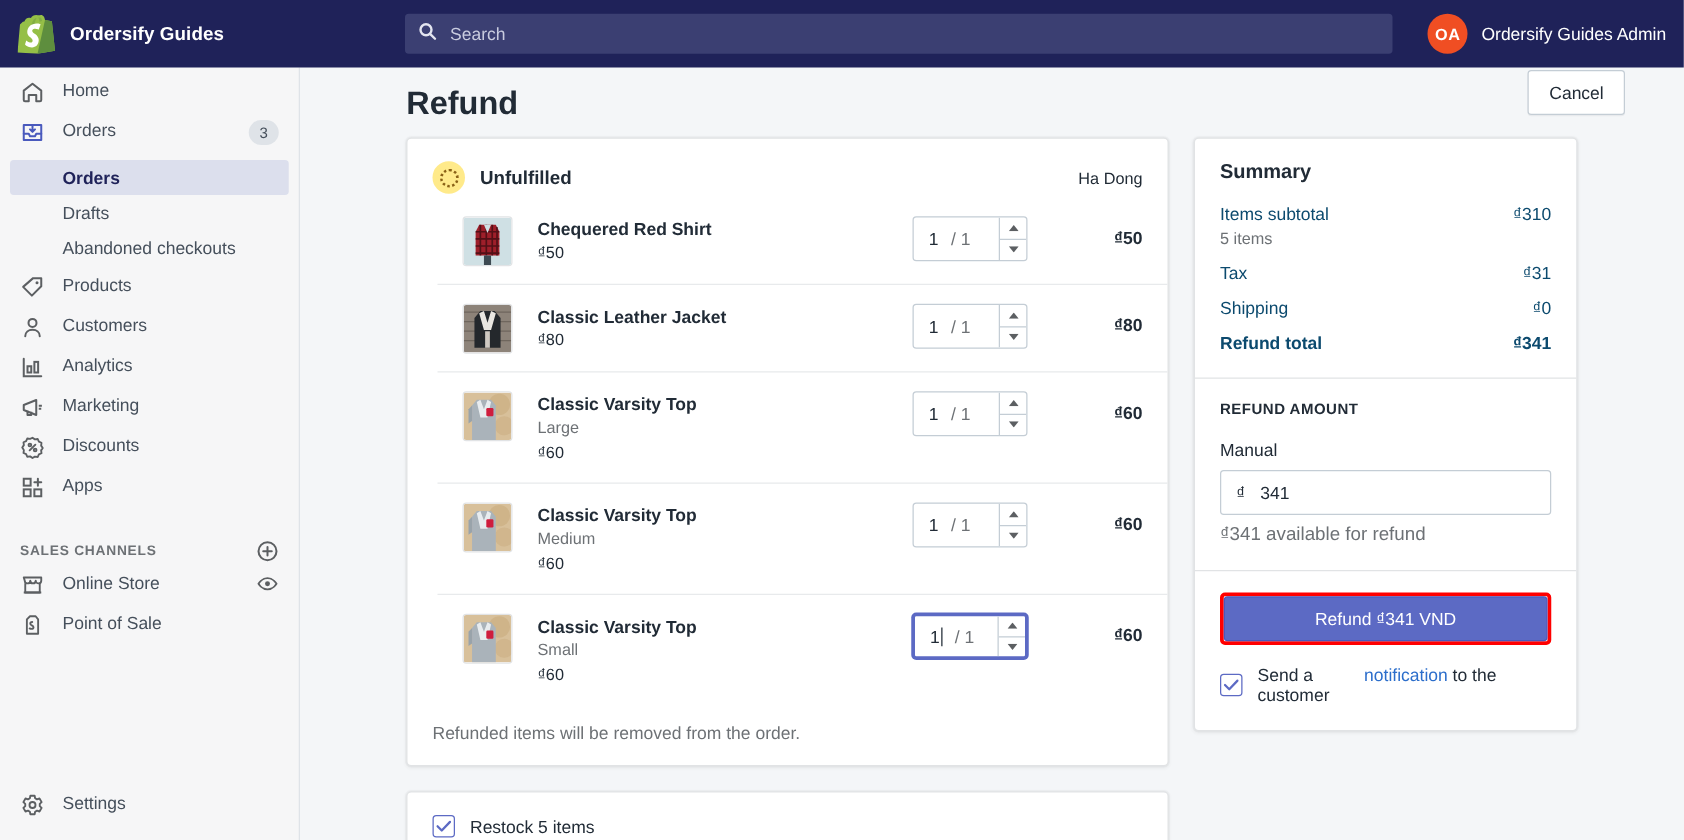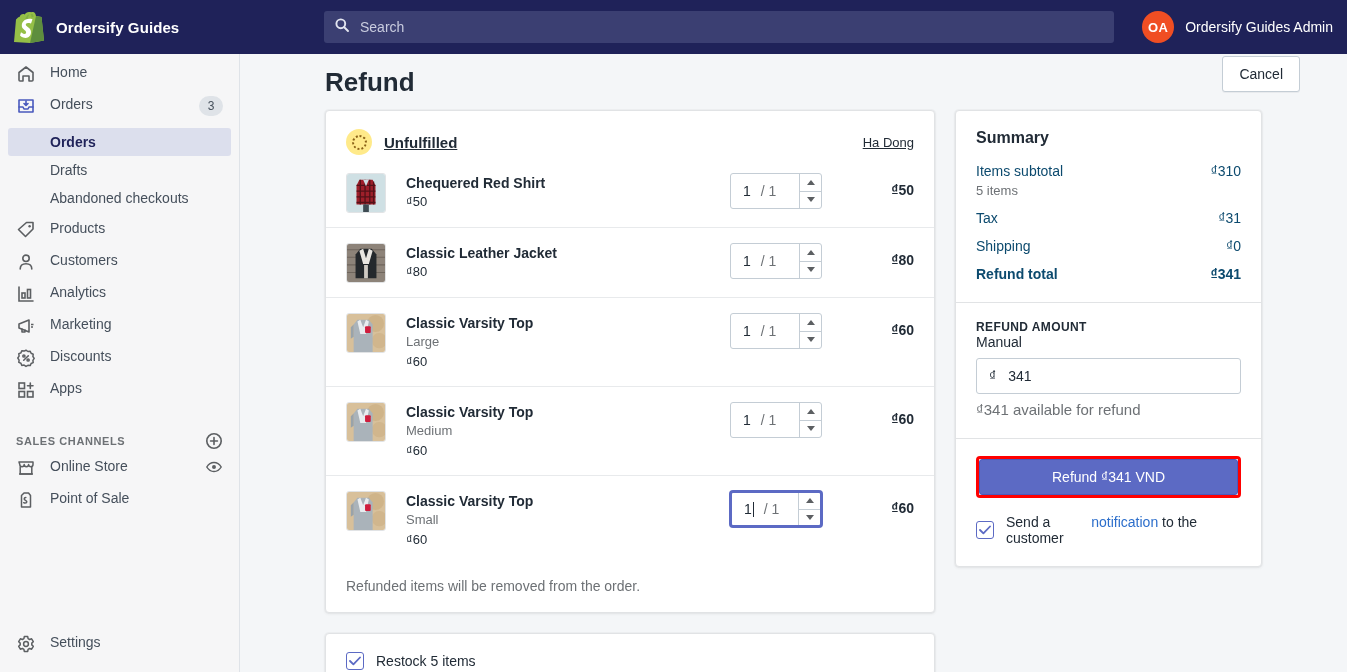--- a/index.html
+++ b/index.html
@@ -125,41 +125,41 @@
     border-radius: 4px;
     box-shadow: 0 0 0 1px rgba(63,63,68,.03), 0 1px 3px rgba(63,63,68,.08);
   }
   .col-left { width: 610px; }
   .col-right { width: 307px; }
 
   
   .fulfill-head {
     display: flex; align-items: center;
     padding: 18px 20px 10px 20px;
-    text-decoration: underline;
   }
   .unf-badge { display: flex; align-items: center; gap: 12px; flex: 1; }
   .unf-circle {
     width: 26px; height: 26px; border-radius: 50%;
     background: #ffea8a;
     display: flex; align-items: center; justify-content: center;
   }
   .unf-ring {
     width: 15px; height: 15px; border-radius: 50%;
     border: 2px dotted #8a6116;
   }
   .unf-label { font-size: 15px; font-weight: bold; color: #212b36; }
   .loc-name { font-size: 13px; color: #212b36; }
 
   
   .line-item {
     display: flex; align-items: flex-start;
     padding: 15px 20px 14px 20px;
     border-top: 1px solid #e8eaec;
     gap: 0;
+    margin-left: 24px;
   }
   .line-item.first { border-top: none; padding-top: 8px; }
   .thumb {
     width: 40px; height: 40px; flex: 0 0 40px;
     border: 1px solid #e1e3e5; border-radius: 3px;
     overflow: hidden; background: #fff;
   }
   .thumb svg { display: block; width: 100%; height: 100%; }
   .li-info { flex: 1; padding-left: 20px; padding-top: 1px; }
   .li-title { font-size: 14px; font-weight: bold; color: #212b36; line-height: 18px; }
@@ -227,21 +227,21 @@
     font-size: 14px; color: #0c4a6e;
     margin-bottom: 12px;
   }
   .sum-row .k { flex: 1; }
   .sum-sub { font-size: 13px; color: #6d7175; margin: -8px 0 12px 0; }
   .sum-row.total { font-weight: bold; margin-bottom: 0; }
   .divider { height: 1px; background: #e1e3e5; }
   .amt-sec { padding: 17px 20px 20px 20px; }
   .amt-head {
     font-size: 12px; font-weight: bold; letter-spacing: .4px;
-    color: #212b36; 
+    color: #212b36; margin-bottom: 18px;
   }
   .amt-label { font-size: 14px; color: #212b36; margin-bottom: 8px; }
   .amt-input {
     height: 36px; border: 1px solid #c4cdd5; border-radius: 3px;
     background: #fff; display: flex; align-items: center;
     gap: 12px; padding: 0 12px;
     font-size: 14px; color: #212b36;
   }
   .amt-cur { color: #212b36; }
   .amt-help { font-size: 15px; color: #6d7175; margin-top: 7px; }

